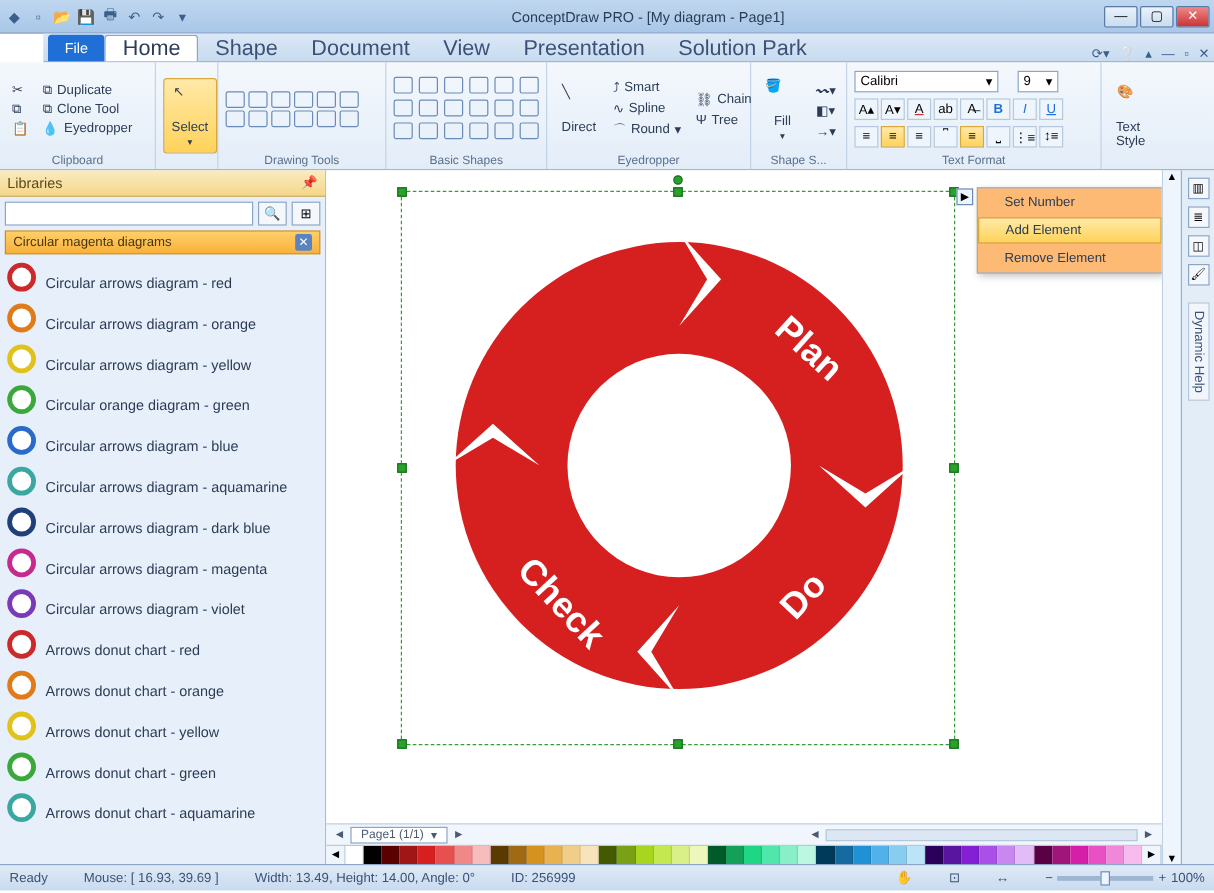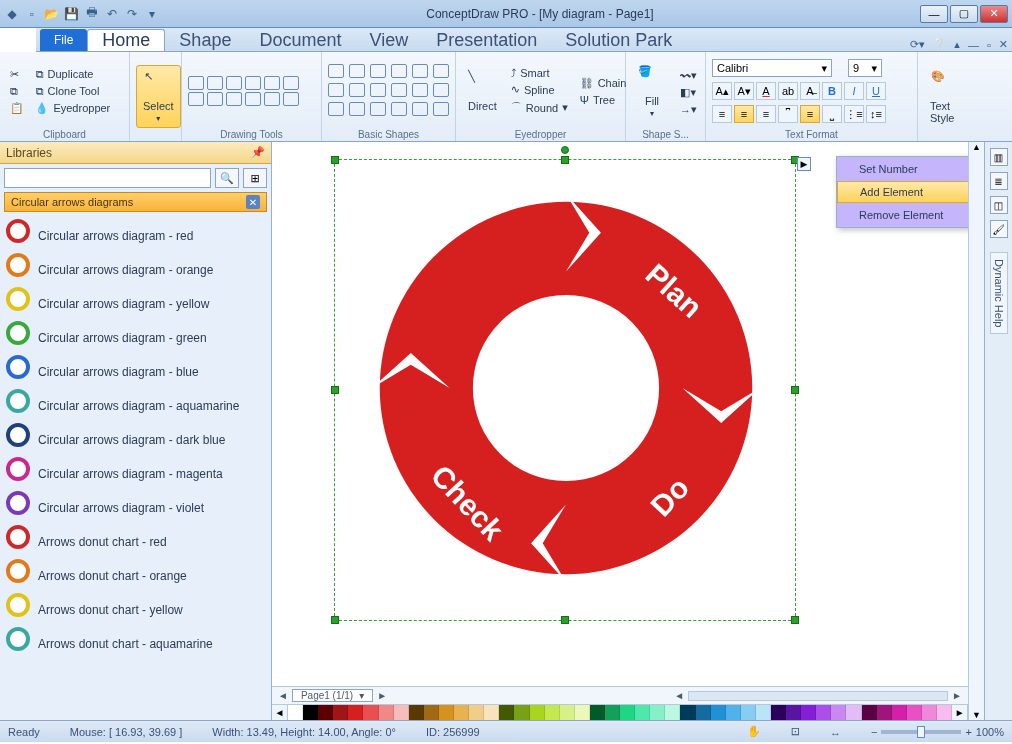--- a/index.html
+++ b/index.html
@@ -67,21 +67,21 @@
 
 .ring { position: absolute; left: 100px; top: 52px; width: 388px; height: 388px; }
 .ring svg { width: 100%; height: 100%; }
 .seglabel { position: absolute; color: #fff; font-weight: bold; font-size: 30px; }
 .plan { right: 55px; top: 80px; transform: rotate(42deg); }
 .do { right: 70px; bottom: 68px; transform: rotate(-47deg); }
 .check { left: 50px; bottom: 62px; transform: rotate(47deg); }
 
 
 .smart-tag { position: absolute; left: 525px; top: 15px; width: 14px; height: 14px; background: #eef5fc; border: 1px solid #6a8bb8; display: flex; align-items: center; justify-content: center; font-size: 9px; cursor: pointer; }
-.ctx-menu { position: absolute; left: 564px; top: 14px; width: 155px; background: #c4b5fd; border: 1px solid #9aaec7; box-shadow: 2px 2px 6px rgba(0,0,0,.25); }
+.ctx-menu { position: absolute; left: 542px; top: 14px; width: 155px; background: #fdba74; border: 1px solid #9aaec7; box-shadow: 2px 2px 6px rgba(0,0,0,.25); }
 .ctx-item { height: 24px; display: flex; align-items: center; padding: 0 22px; font-size: 11px; color: #2b3c55; cursor: pointer; }
 .ctx-item.hover { background: linear-gradient(#ffe9a8,#ffd35a); border: 1px solid #d9a83a; height: 22px; }
 
 
 .page-row { height: 18px; border-top: 1px solid #b5c8dd; display: flex; align-items: center; font-size: 10px; color: #4a5a73; padding: 0 6px; gap: 4px; background: #f1f6fc; }
 .page-sel { border: 1px solid #8aa5c6; padding: 0 8px; background: #fff; display: flex; align-items: center; gap: 6px; }
 
 
 .rightstrip { width: 28px; background: #e3edf8; border-left: 1px solid #97afd0; display: flex; flex-direction: column; align-items: center; gap: 6px; padding-top: 6px; }
 .rs-ic { width: 18px; height: 18px; border: 1px solid #8aa5c6; background: #f4f8fd; font-size: 10px; display: flex; align-items: center; justify-content: center; cursor: pointer; }
@@ -308,39 +308,39 @@
     <div class="lib-header">
       <span>Libraries</span>
       <span class="pin">📌</span>
     </div>
     <div class="lib-search">
       <input type="text" style="">
       <div class="sbtn">🔍</div>
       <div class="sbtn">⊞</div>
     </div>
     <div class="lib-cat">
-      <span>Circular arrows diagrams</span>
+      <span>Circular magenta diagrams</span>
       <span class="x">✕</span>
     </div>
     <div class="lib-list" id="lib-list">
         <div class="lib-item">
           <span class="sw" style="border-color:#cc2a2a"></span>
           <span>Circular arrows diagram - red</span>
         </div>
         <div class="lib-item">
           <span class="sw" style="border-color:#e07b1a"></span>
           <span>Circular arrows diagram - orange</span>
         </div>
         <div class="lib-item">
           <span class="sw" style="border-color:#e0c21a"></span>
           <span>Circular arrows diagram - yellow</span>
         </div>
         <div class="lib-item">
           <span class="sw" style="border-color:#3aa83a"></span>
-          <span>Circular arrows diagram - green</span>
+          <span>Circular orange diagram - green</span>
         </div>
         <div class="lib-item">
           <span class="sw" style="border-color:#2a6acc"></span>
           <span>Circular arrows diagram - blue</span>
         </div>
         <div class="lib-item">
           <span class="sw" style="border-color:#3aa8a0"></span>
           <span>Circular arrows diagram - aquamarine</span>
         </div>
         <div class="lib-item">
@@ -359,20 +359,24 @@
           <span class="sw" style="border-color:#cc2a2a"></span>
           <span>Arrows donut chart - red</span>
         </div>
         <div class="lib-item">
           <span class="sw" style="border-color:#e07b1a"></span>
           <span>Arrows donut chart - orange</span>
         </div>
         <div class="lib-item">
           <span class="sw" style="border-color:#e0c21a"></span>
           <span>Arrows donut chart - yellow</span>
+        </div>
+        <div class="lib-item">
+          <span class="sw" style="border-color:#3aa83a"></span>
+          <span>Arrows donut chart - green</span>
         </div>
         <div class="lib-item">
           <span class="sw" style="border-color:#3aa8a0"></span>
           <span>Arrows donut chart - aquamarine</span>
         </div>
       </div>
   </div>
 
   <div class="canvas-wrap">
     <div class="canvas">

